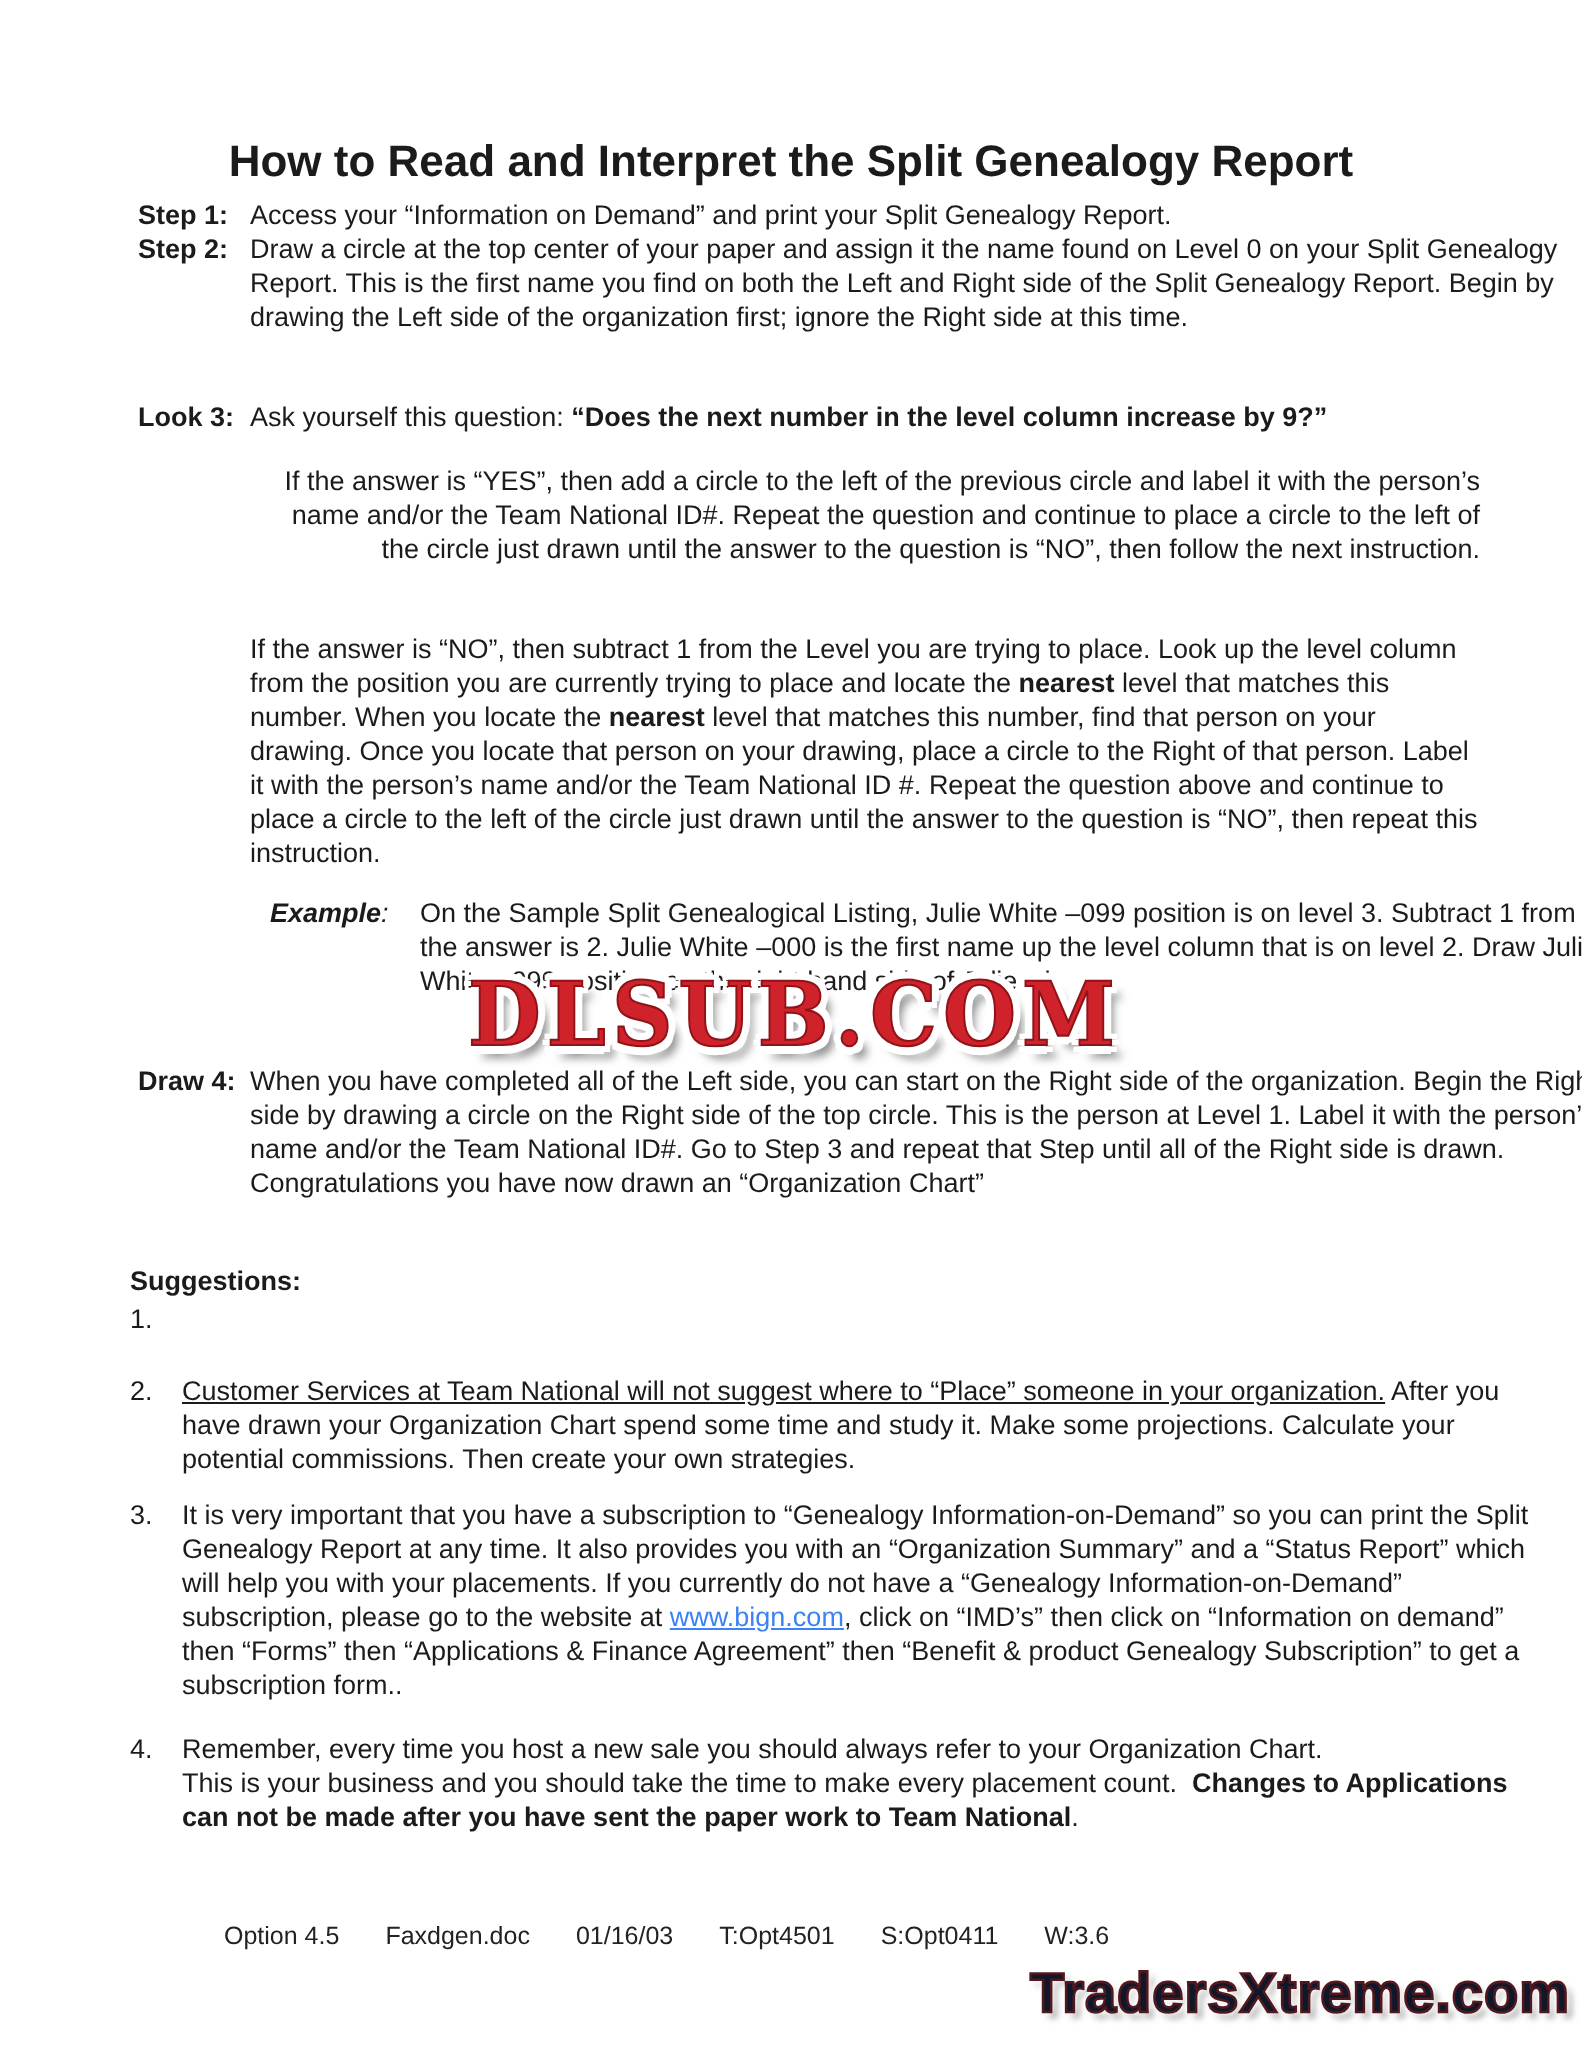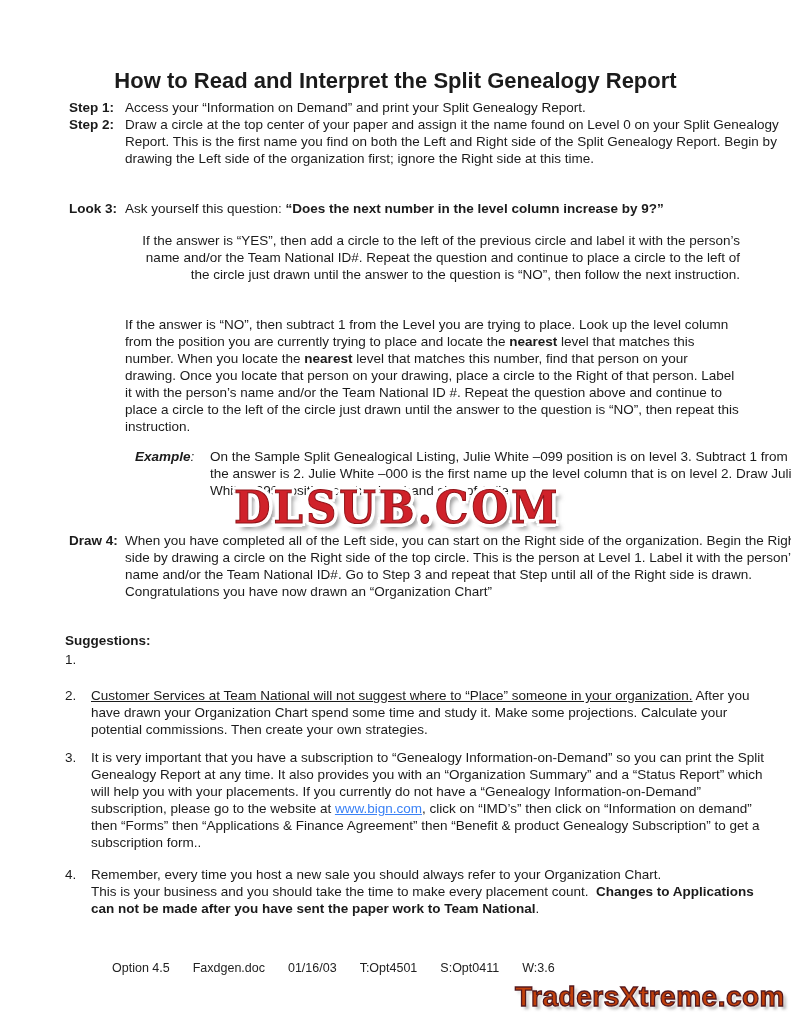--- a/index.html
+++ b/index.html
@@ -77,21 +77,21 @@
       -4px 0 0 #fff, 4px 0 0 #fff, 0 -4px 0 #fff, 0 4px 0 #fff,
       5px 6px 4px rgba(110,110,110,0.75);
     transform: scaleY(1.05);
   }
 
   
   .traders-watermark {
     position: absolute; top: 982px; right: 6px;
     font-size: 28px; font-weight: bold; line-height: 1.1;
     letter-spacing: 0.5px;
-    color: #c2410c;
+    color: #0f172a;
     -webkit-text-stroke: 1.3px #53181d;
     text-shadow:
       0 0 3px #ffffff, 0 0 5px #ffffff, 0 0 7px #ffffff,
       3px 3px 3px rgba(140,140,140,0.8);
   }
 </style>
 </head>
 <body>
 
 <div class="page">

